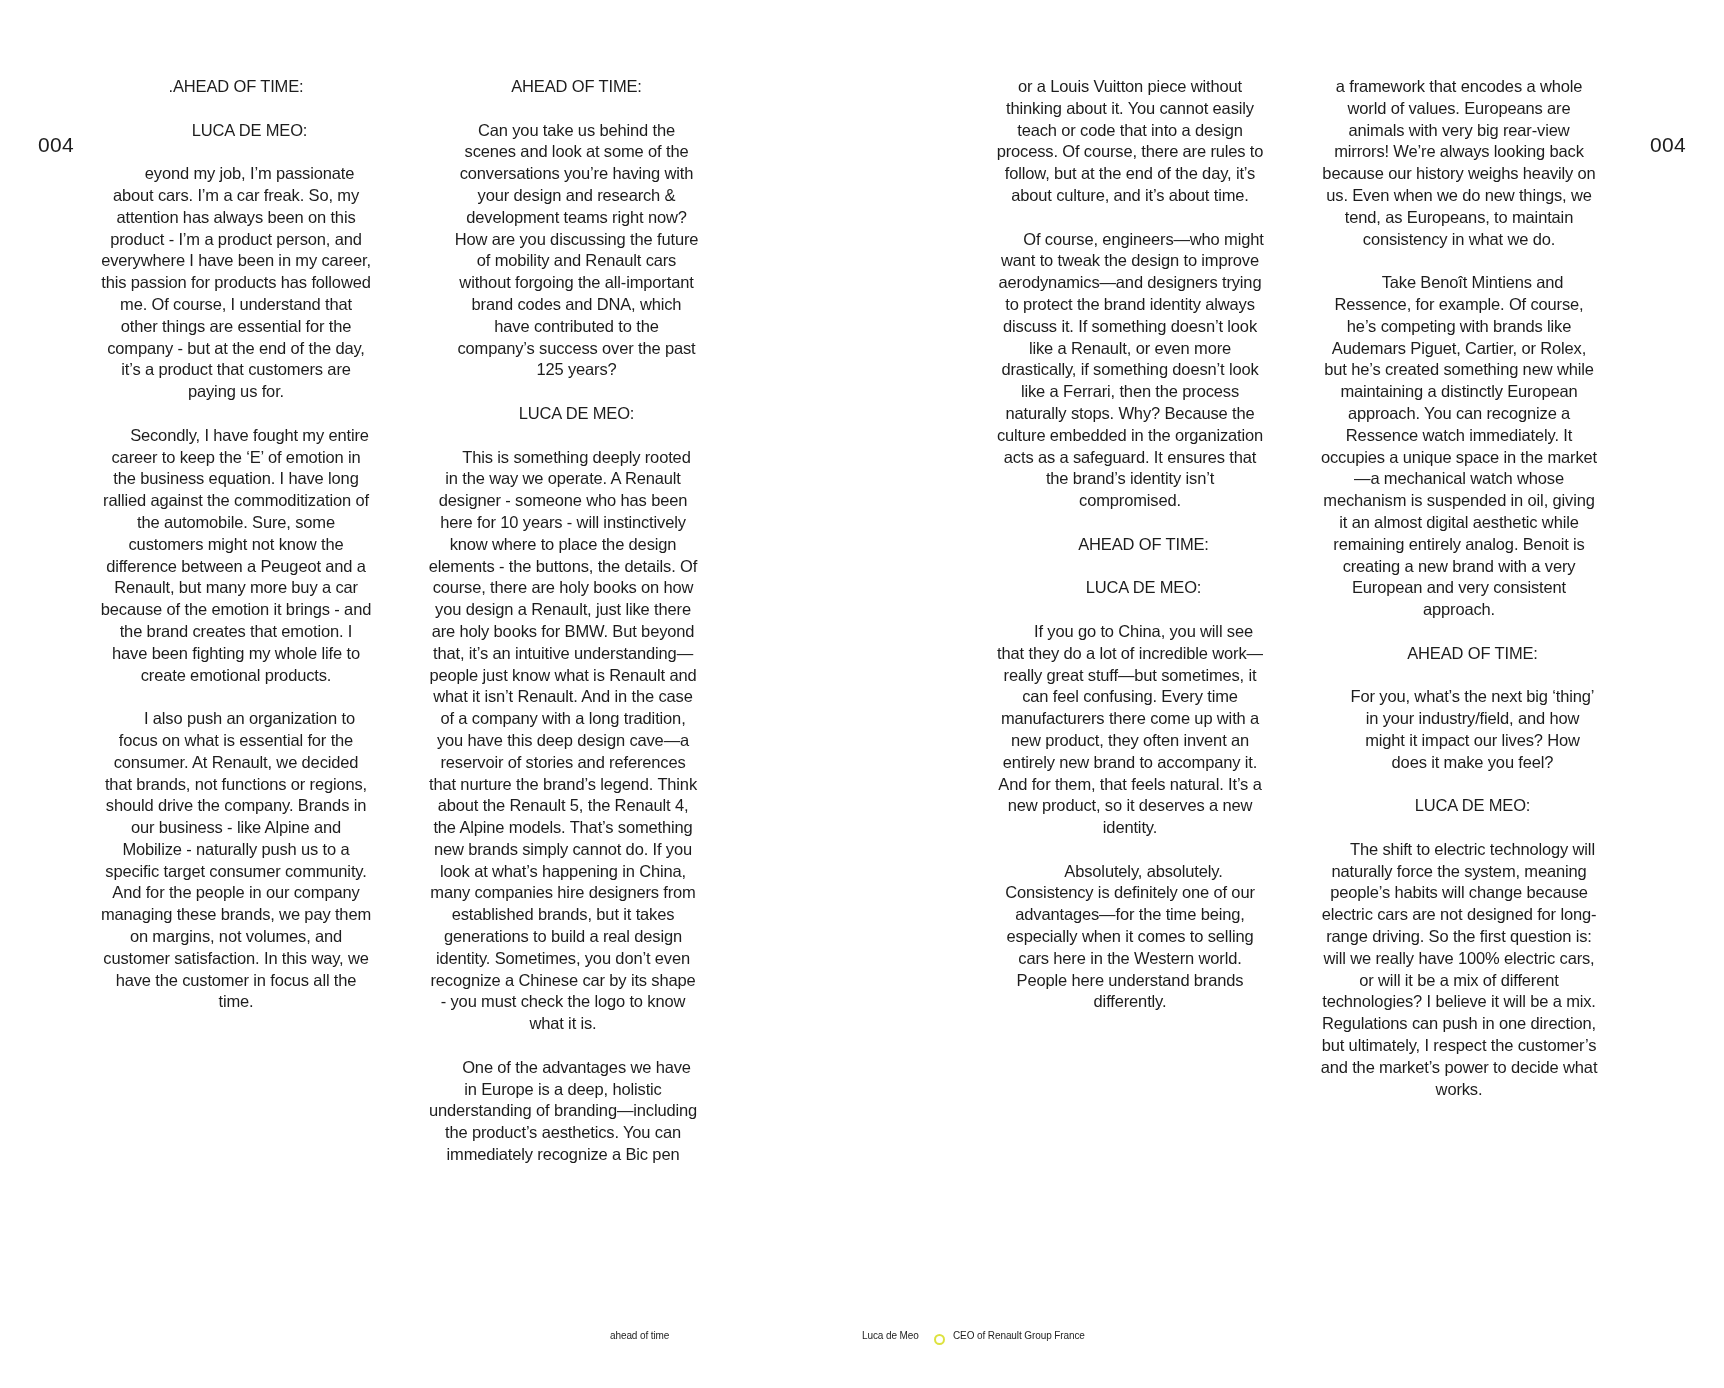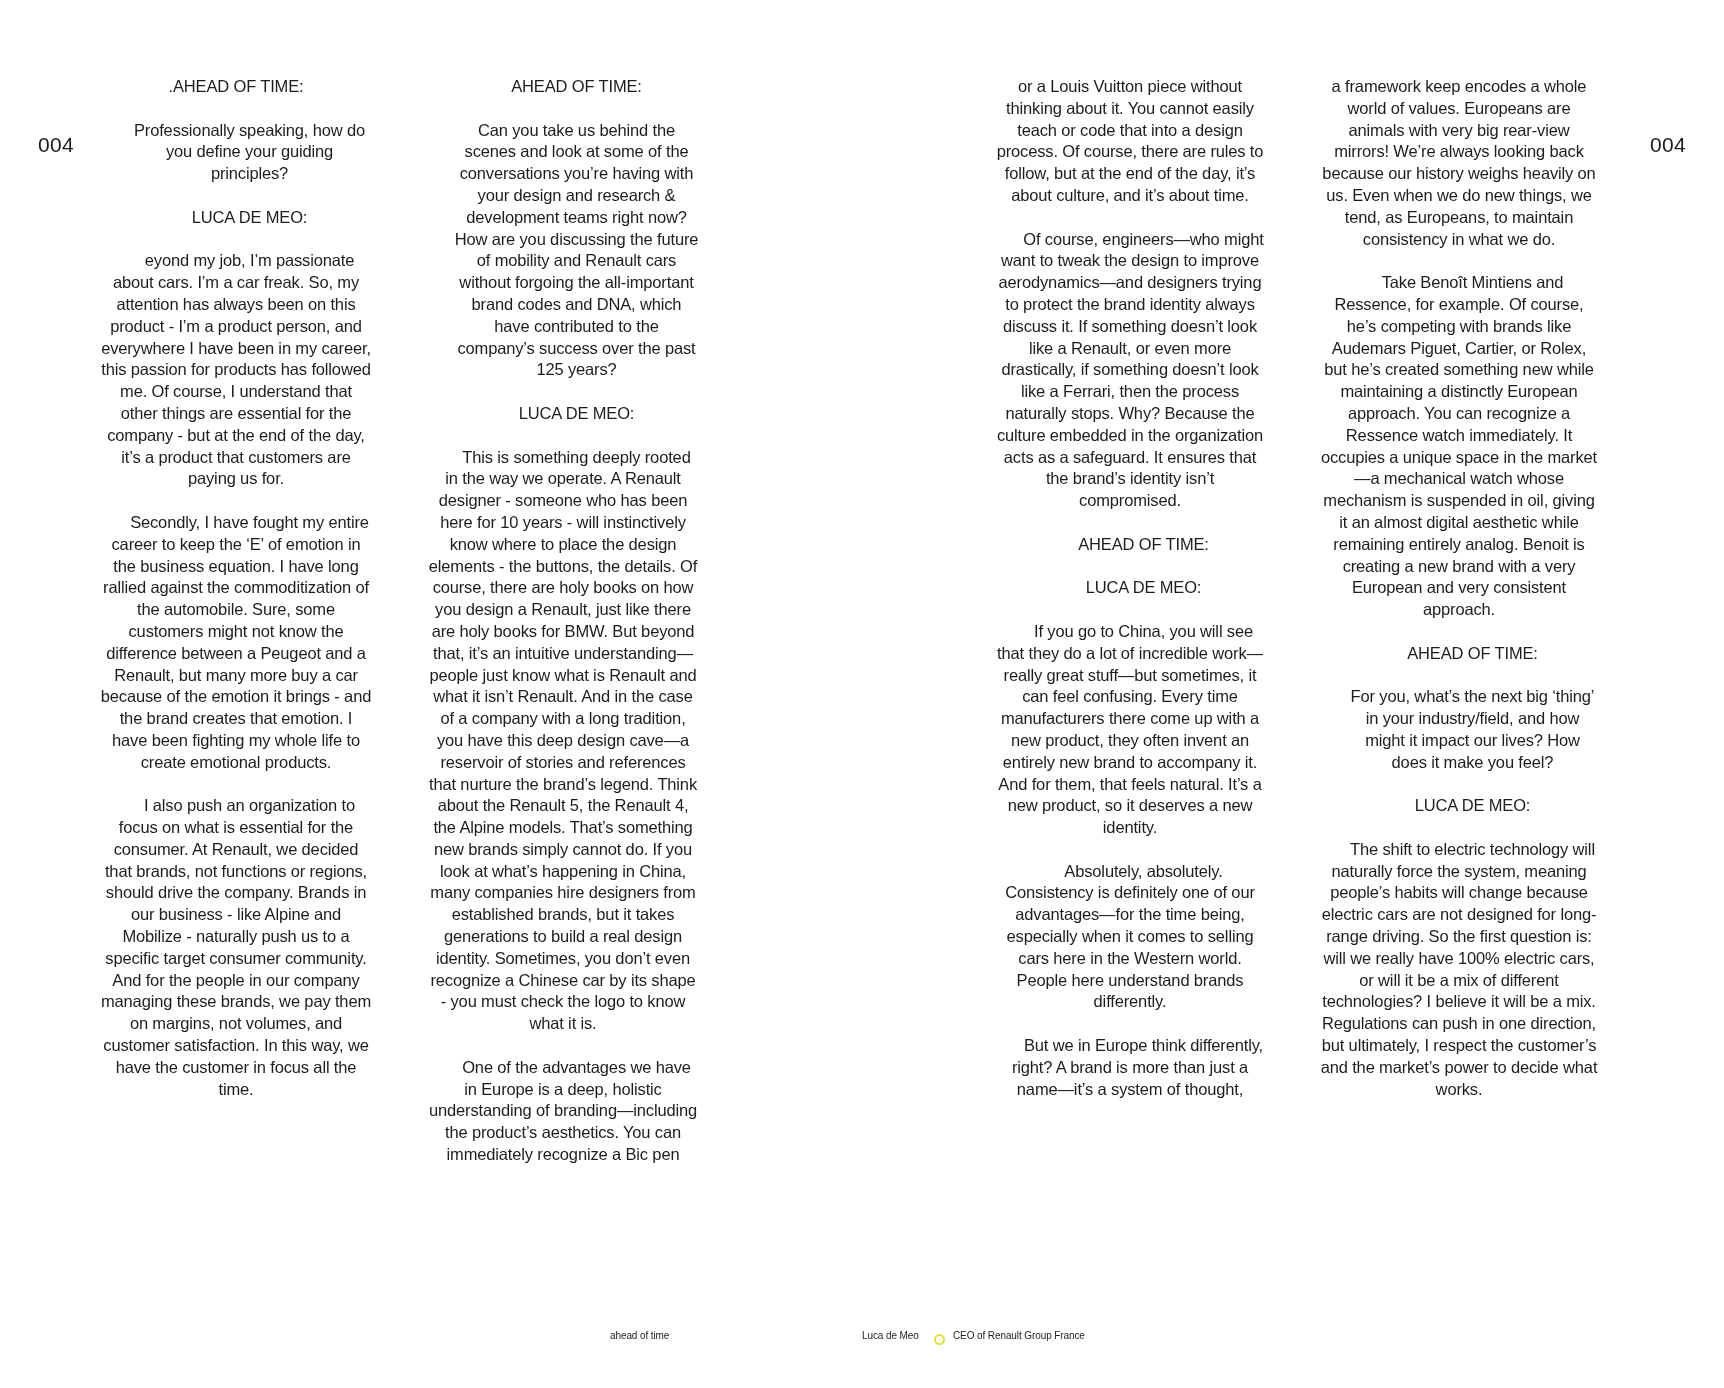--- a/index.html
+++ b/index.html
@@ -68,44 +68,42 @@
 <body>
 
 <div class="spread" style="color: rgb(29, 29, 29); background: rgb(255, 255, 255);">
 
   <div class="pagenum" id="pn-left">004</div>
 
   <div class="pagenum" id="pn-right">004</div>
 
   <div class="col" id="col1">
       <div class="block heading flush">.AHEAD OF TIME:</div>
-      <div class="block question">Professionally speaking, how do you define your guiding principles?</div>
       <div class="block heading">LUCA DE MEO:</div>
       <div class="block para">eyond my job, I’m passionate about cars. I’m a car freak. So, my attention has always been on this product - I’m a product person, and everywhere I have been in my career, this passion for products has followed me. Of course, I understand that other things are essential for the company - but at the end of the day, it’s a product that customers are paying us for.</div>
       <div class="block para">Secondly, I have fought my entire career to keep the ‘E’ of emotion in the business equation. I have long rallied against the commoditization of the automobile. Sure, some customers might not know the difference between a Peugeot and a Renault, but many more buy a car because of the emotion it brings - and the brand creates that emotion. I have been fighting my whole life to create emotional products.</div>
       <div class="block para">I also push an organization to focus on what is essential for the consumer. At Renault, we decided that brands, not functions or regions, should drive the company. Brands in our business - like Alpine and Mobilize - naturally push us to a specific target consumer community. And for the people in our company managing these brands, we pay them on margins, not volumes, and customer satisfaction. In this way, we have the customer in focus all the time.</div>
     </div>
   <div class="col" id="col2">
       <div class="block heading">AHEAD OF TIME:</div>
       <div class="block question">Can you take us behind the scenes and look at some of the conversations you’re having with your design and research &amp; development teams right now? How are you discussing the future of mobility and Renault cars without forgoing the all-important brand codes and DNA, which have contributed to the company’s success over the past 125 years?</div>
       <div class="block heading">LUCA DE MEO:</div>
       <div class="block para">This is something deeply rooted in the way we operate. A Renault designer - someone who has been here for 10 years - will instinctively know where to place the design elements - the buttons, the details. Of course, there are holy books on how you design a Renault, just like there are holy books for BMW. But beyond that, it’s an intuitive understanding—people just know what is Renault and what it isn’t Renault. And in the case of a company with a long tradition, you have this deep design cave—a reservoir of stories and references that nurture the brand’s legend. Think about the Renault 5, the Renault 4, the Alpine models. That’s something new brands simply cannot do. If you look at what’s happening in China, many companies hire designers from established brands, but it takes generations to build a real design identity. Sometimes, you don’t even recognize a Chinese car by its shape - you must check the logo to know what it is.</div>
       <div class="block para">One of the advantages we have in Europe is a deep, holistic understanding of branding—including the product’s aesthetics. You can immediately recognize a Bic pen</div>
     </div>
   <div class="col" id="col3">
       <div class="block para noindent">or a Louis Vuitton piece without thinking about it. You cannot easily teach or code that into a design process. Of course, there are rules to follow, but at the end of the day, it’s about culture, and it’s about time.</div>
       <div class="block para">Of course, engineers—who might want to tweak the design to improve aerodynamics—and designers trying to protect the brand identity always discuss it. If something doesn’t look like a Renault, or even more drastically, if something doesn’t look like a Ferrari, then the process naturally stops. Why? Because the culture embedded in the organization acts as a safeguard. It ensures that the brand’s identity isn’t compromised.</div>
       <div class="block heading">AHEAD OF TIME:</div>
       <div class="block heading">LUCA DE MEO:</div>
       <div class="block para">If you go to China, you will see that they do a lot of incredible work—really great stuff—but sometimes, it can feel confusing. Every time manufacturers there come up with a new product, they often invent an entirely new brand to accompany it. And for them, that feels natural. It’s a new product, so it deserves a new identity.</div>
       <div class="block para">Absolutely, absolutely. Consistency is definitely one of our advantages—for the time being, especially when it comes to selling cars here in the Western world. People here understand brands differently.</div>
-      <div class="block para">But we in Europe think differently, right? A brand is more than just a name—it’s a system of thought,</div>
     </div>
   <div class="col" id="col4">
-      <div class="block para noindent">a framework keep encodes a whole world of values. Europeans are animals with very big rear-view mirrors! We’re always looking back because our history weighs heavily on us. Even when we do new things, we tend, as Europeans, to maintain consistency in what we do.</div>
+      <div class="block para noindent">a framework that encodes a whole world of values. Europeans are animals with very big rear-view mirrors! We’re always looking back because our history weighs heavily on us. Even when we do new things, we tend, as Europeans, to maintain consistency in what we do.</div>
       <div class="block para">Take Benoît Mintiens and Ressence, for example. Of course, he’s competing with brands like Audemars Piguet, Cartier, or Rolex, but he’s created something new while maintaining a distinctly European approach. You can recognize a Ressence watch immediately. It occupies a unique space in the market—a mechanical watch whose mechanism is suspended in oil, giving it an almost digital aesthetic while remaining entirely analog. Benoit is creating a new brand with a very European and very consistent approach.</div>
       <div class="block heading">AHEAD OF TIME:</div>
       <div class="block question">For you, what’s the next big ‘thing’ in your industry/field, and how might it impact our lives? How does it make you feel?</div>
       <div class="block heading">LUCA DE MEO:</div>
       <div class="block para">The shift to electric technology will naturally force the system, meaning people’s habits will change because electric cars are not designed for long-range driving. So the first question is: will we really have 100% electric cars, or will it be a mix of different technologies? I believe it will be a mix. Regulations can push in one direction, but ultimately, I respect the customer’s and the market’s power to decide what works.</div>
     </div>
 
   <div class="footer-item" id="footer-pub">ahead of time</div>
 
   <div class="footer-item" id="footer-name">Luca de Meo</div>

